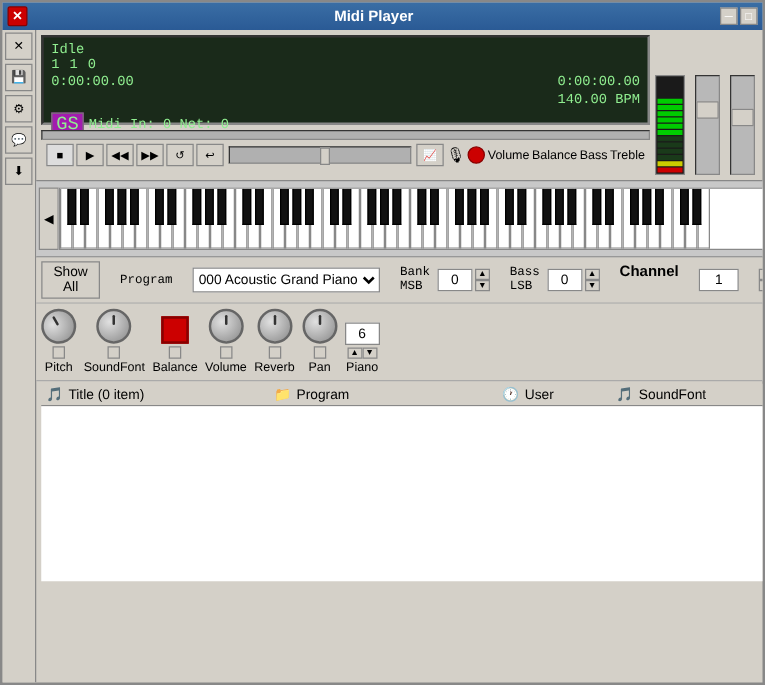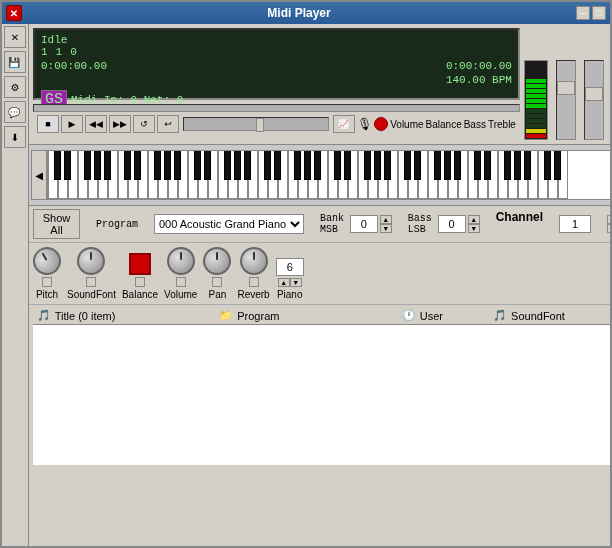--- a/index.html
+++ b/index.html
@@ -735,27 +735,27 @@
 
         <div class="knob-group">
           <div class="knob"></div>
           <div class="knob-small"></div>
           <span class="knob-label">Volume</span>
         </div>
 
         <div class="knob-group">
           <div class="knob"></div>
           <div class="knob-small"></div>
-          <span class="knob-label">Pan</span>
+          <span class="knob-label">Reverb</span>
         </div>
 
         <div class="knob-group">
           <div class="knob"></div>
           <div class="knob-small"></div>
-          <span class="knob-label">Reverb</span>
+          <span class="knob-label">Pan</span>
         </div>
 
 
         <div class="knob-group">
           <div class="user-display">6</div>
           <div class="spin-arrows" style="flex-direction:row;">
             <div class="spin-arrow">▲</div>
             <div class="spin-arrow">▼</div>
           </div>
           <span class="knob-label">Piano</span>

